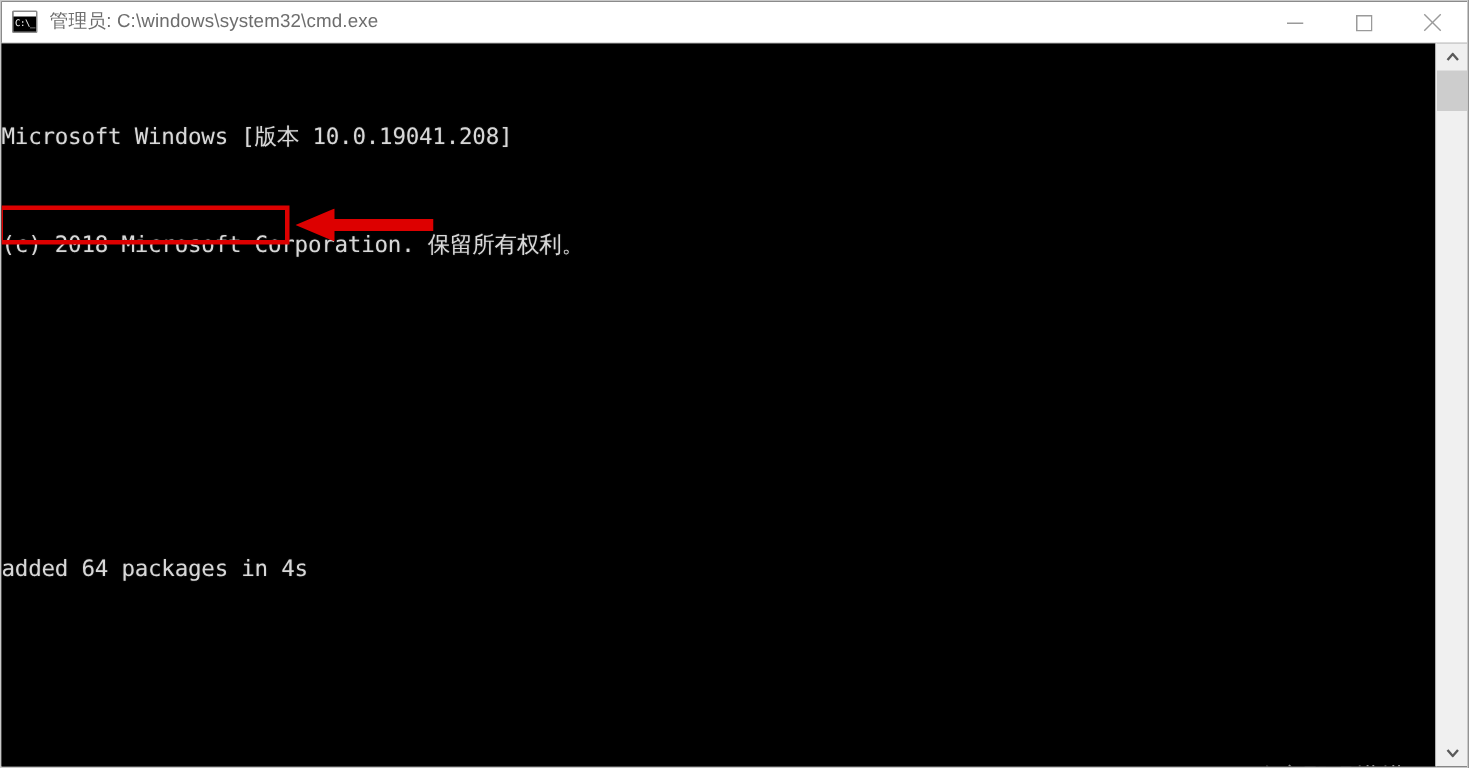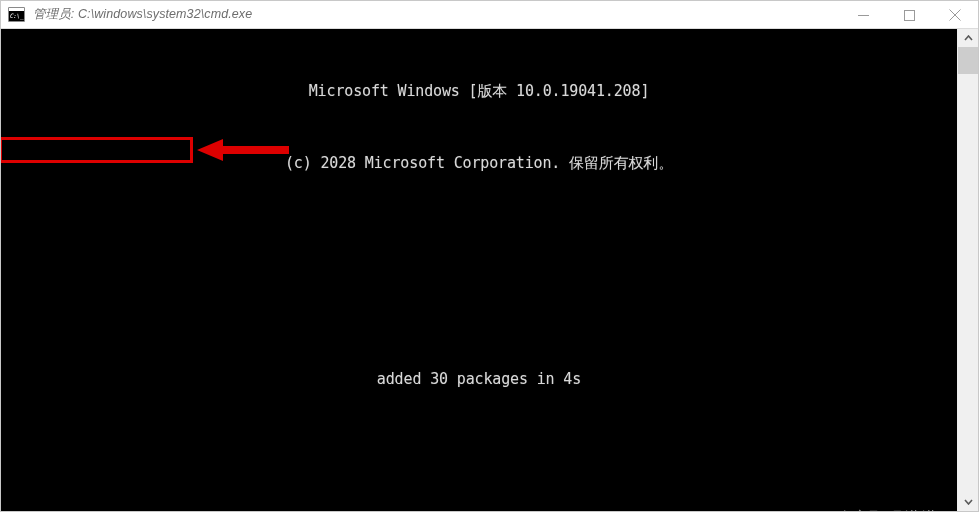--- a/index.html
+++ b/index.html
@@ -30,21 +30,20 @@
     position: absolute;
     left: 0;
     top: 0;
     width: 977px;
     height: 28px;
     background: #ffffff;
     border-bottom: 1px solid #dcdcdc;
     display: flex;
     align-items: center;
     box-sizing: border-box;
-    font-style: italic;
   }
   .title-icon {
     width: 17px;
     height: 15px;
     margin-left: 7px;
     margin-right: 8px;
     background: #000000;
     border: 1px solid #8a8a8a;
     box-sizing: border-box;
     position: relative;
@@ -96,21 +95,20 @@
 
   
   .console {
     position: absolute;
     left: 0;
     top: 28px;
     width: 956px;
     height: 482px;
     background: #000000;
     overflow: hidden;
-    text-align: center;
   }
   .term {
     position: absolute;
     left: 0;
     top: 2px;
     width: 956px;
     font-family: "DejaVu Sans Mono", "Liberation Mono", monospace;
     font-size: 15px;
     line-height: 24px;
     color: #d8d8d8;
@@ -229,24 +227,24 @@
           <line x1="0.5" y1="0.5" x2="11.5" y2="11.5" stroke="#9a9a9a" stroke-width="1"></line>
           <line x1="11.5" y1="0.5" x2="0.5" y2="11.5" stroke="#9a9a9a" stroke-width="1"></line>
         </svg>
       </div>
     </div>
   </div>
 
   <div class="console">
     <div class="term">
       <div class="line">Microsoft Windows [版本 10.0.19041.208]</div>
-      <div class="line">(c) 2028 Microsoft Corporation. 保留所有权利。</div>
+      <div class="line">(c) 2018 Microsoft Corporation. 保留所有权利。</div>
       <div class="blank"></div>
       <div class="blank"></div>
-      <div class="line">added 30 packages in 4s</div>
+      <div class="line">added 64 packages in 4s</div>
       
       
       
       
       
     </div>
 
     <div class="hl-box"></div>
 
     <svg class="arrow" viewBox="0 0 92 22">

